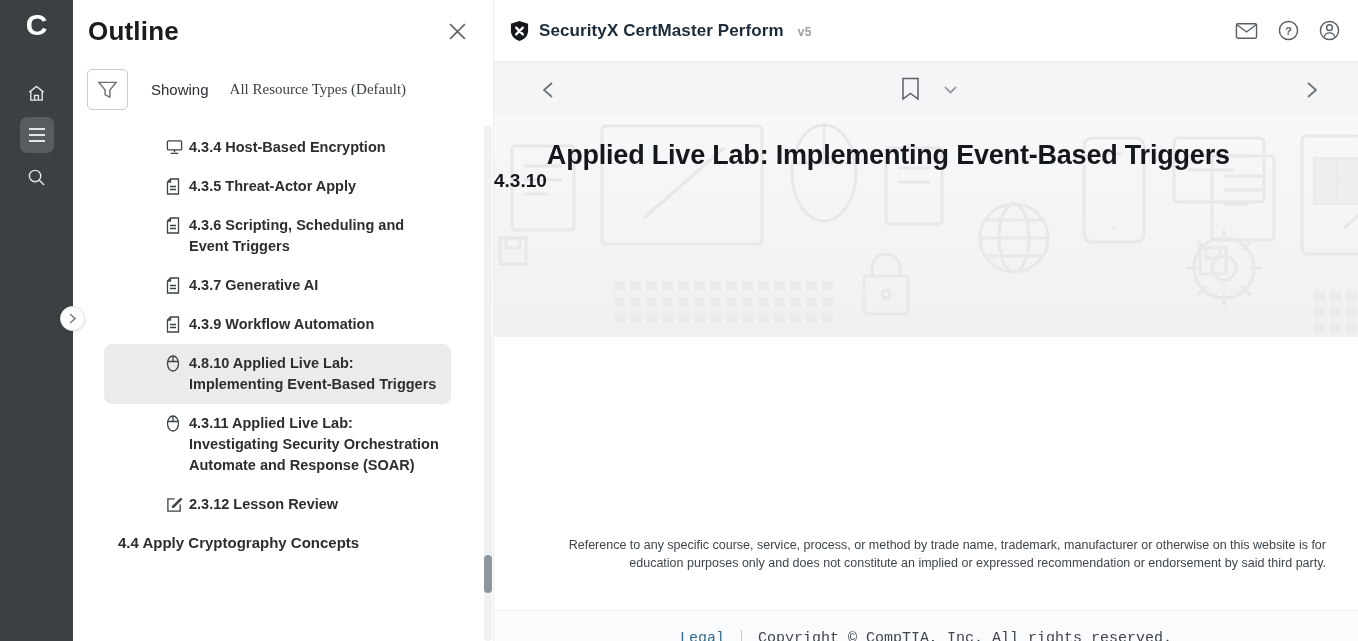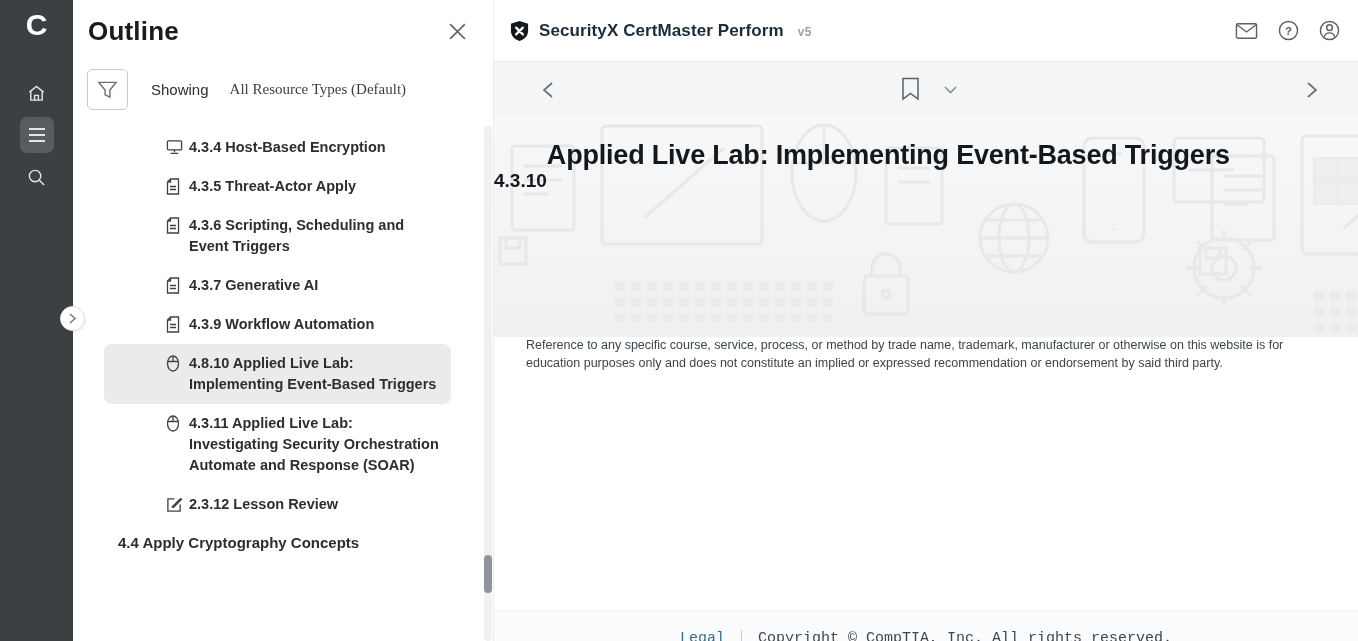--- a/index.html
+++ b/index.html
@@ -71,21 +71,21 @@
   .banner { height:219px; flex:0 0 219px; position:relative; overflow:hidden;
     background:linear-gradient(#f7f8f9,#eff0f2); }
   .banner svg.doodles { position:absolute; left:0; top:0; }
   .banner-inner { position:relative; height:100%; display:flex; flex-direction:row;
     }
   .lesson-number { margin-top:52px; font-size:19px; font-weight:700; color:#15181b; }
   .lesson-title { margin-top:22px; font-size:27px; font-weight:700; color:#15181b;
     white-space:nowrap; letter-spacing:-.2px; }
 
   .content { flex:1; background:#fff; display:flex; justify-content:center; }
-  .disclaimer { width:800px; text-align:left; font-size:12.5px;
+  .disclaimer { margin-top:200px; width:800px; text-align:right; font-size:12.5px;
     color:#3d454c; line-height:1.42; }
 
   .footer { height:31px; flex:0 0 31px; background:#fafbfc; border-top:1px solid #f0f1f2;
     overflow:hidden;font-family:Liberation Mono, monospace; }
   .footer-row { padding-top:19px; display:flex; justify-content:center; align-items:flex-start; }
   .footer-legal { font-size:15px; color:#366d91; text-decoration:none; cursor:pointer; }
   .footer-divider { width:1px; height:24px; background:#c5cacd; margin:0 16px; }
   .footer-copy { font-size:15px; color:#3f464c; }
 
   svg { display:block; }

